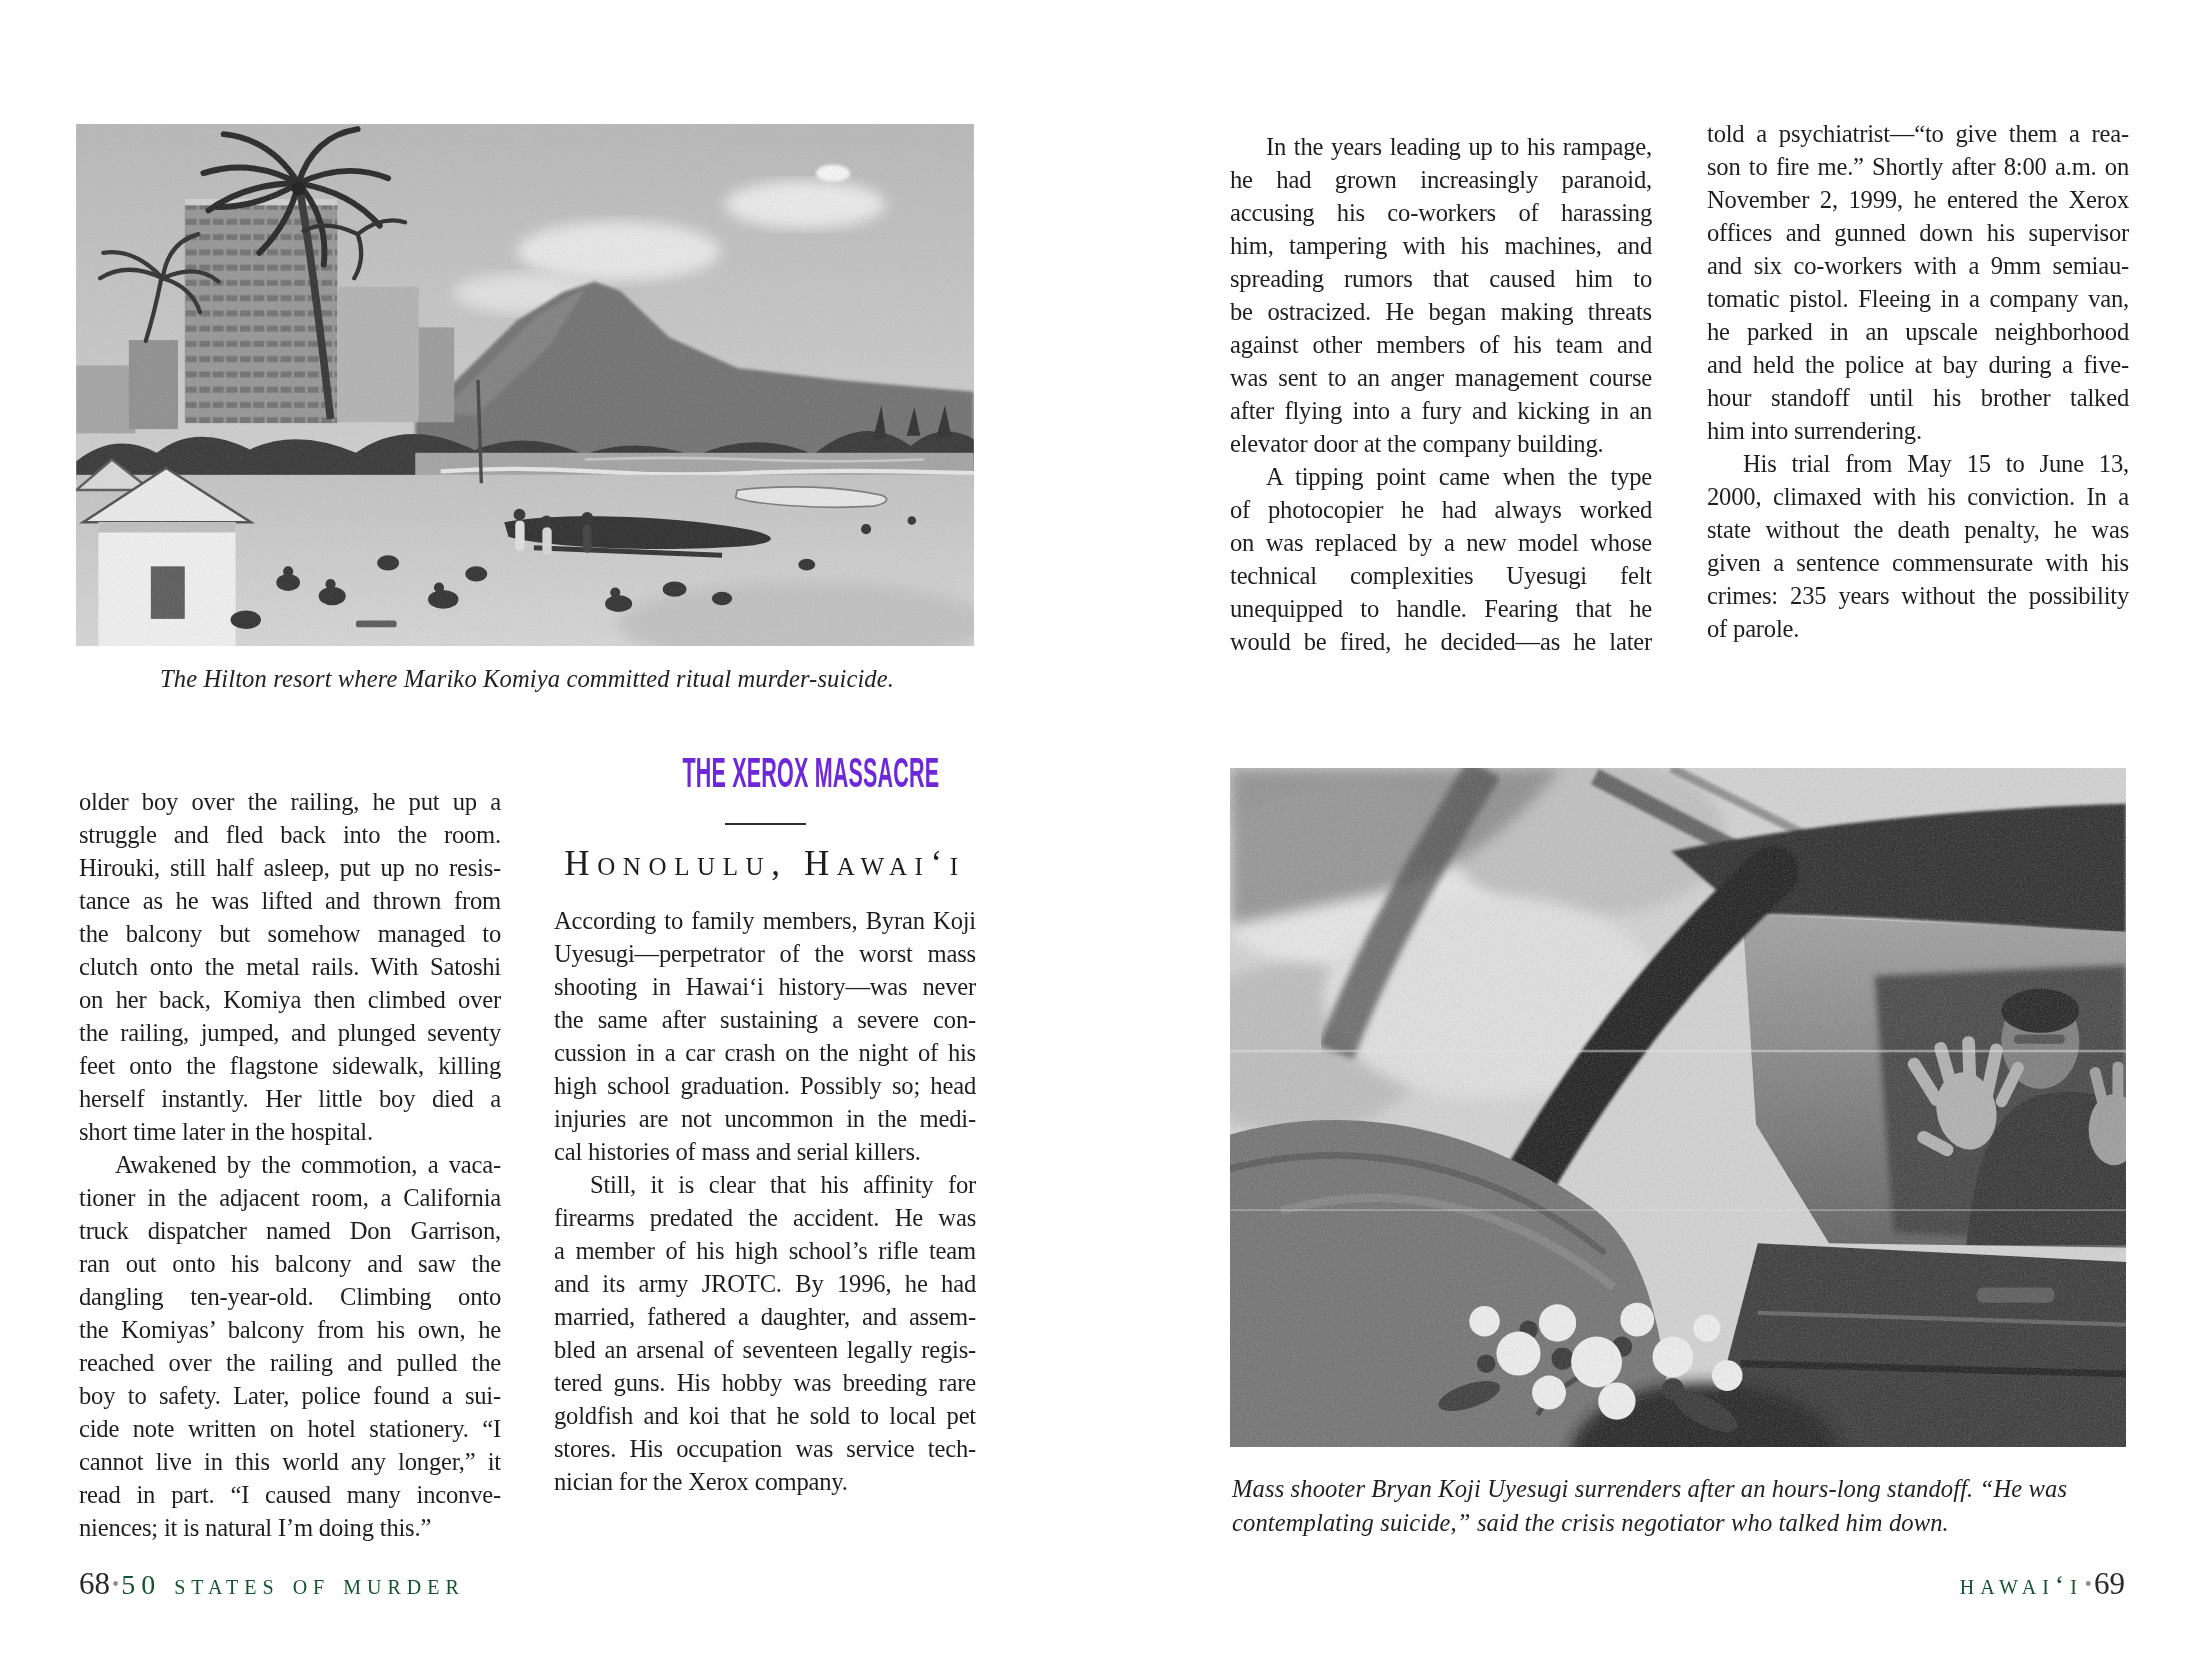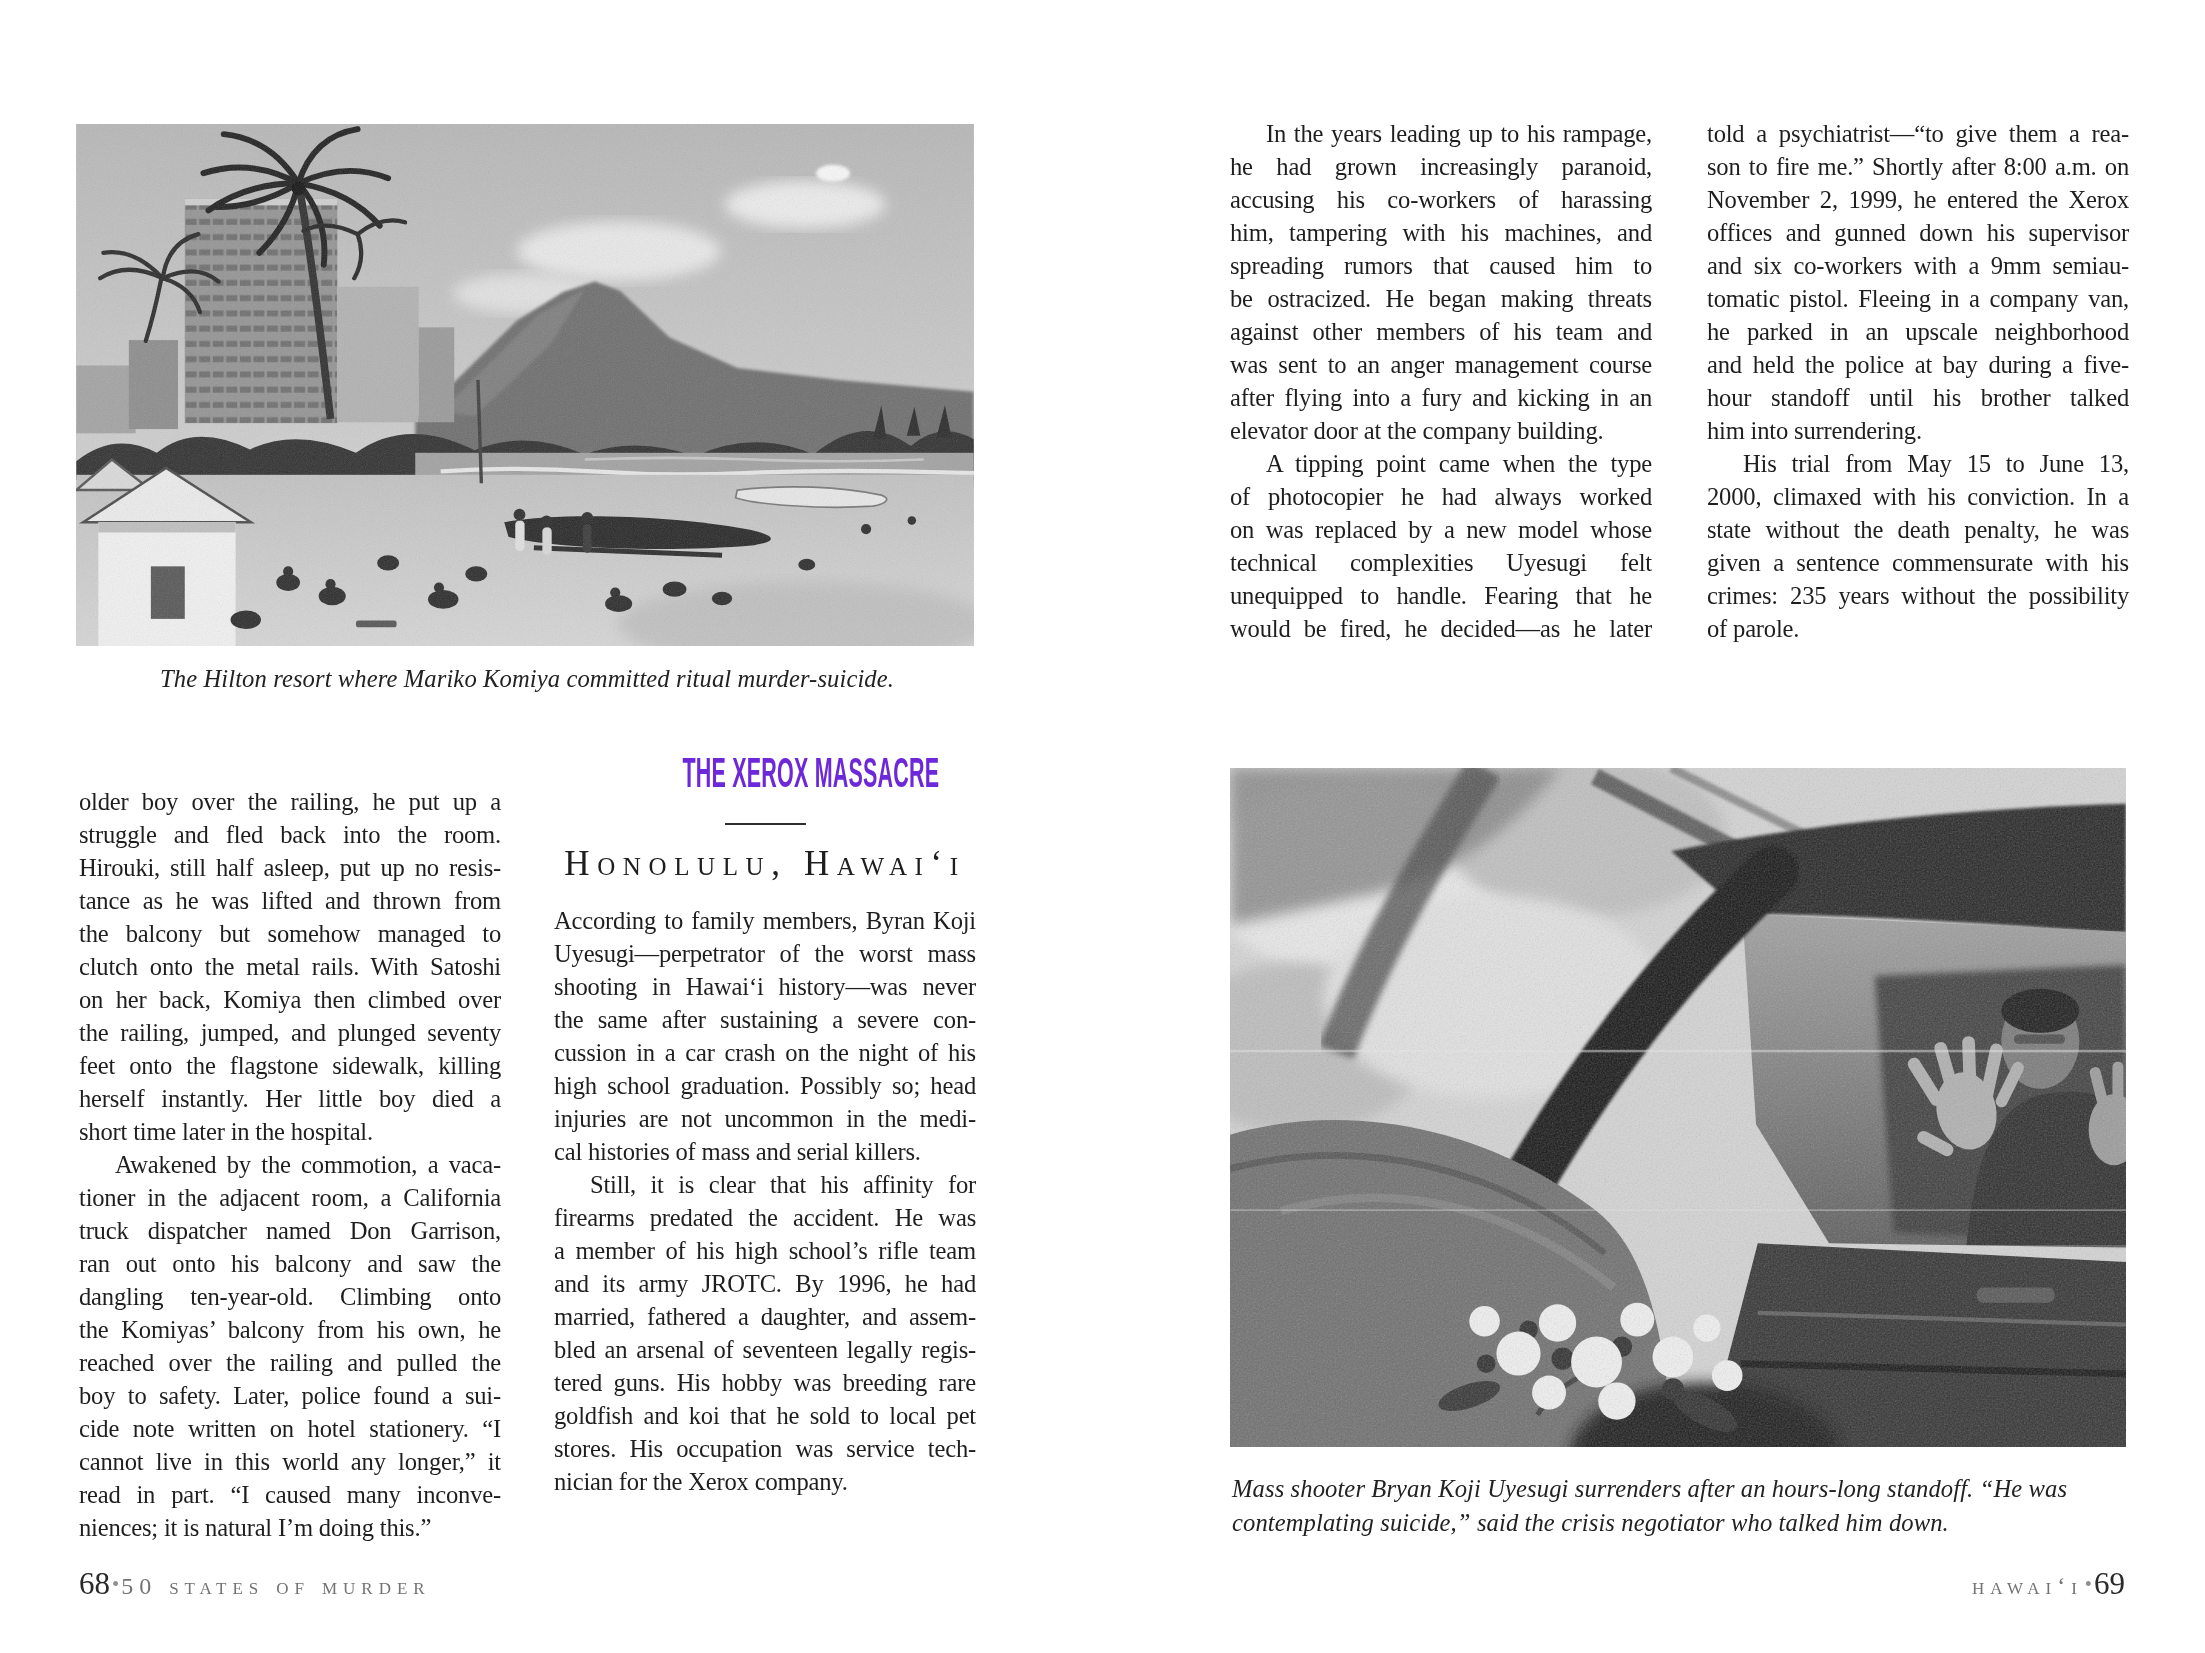--- a/index.html
+++ b/index.html
@@ -20,21 +20,21 @@
   }
   #caption-left{left:79px;top:662px;width:896px;text-align:center;}
   #caption-right{left:1232px;top:1472px;width:925px;}
   
   .col{
     position:absolute;width:422px;font-size:24.6px;line-height:33px;
     letter-spacing:-0.2px;color:#1e1e1e;
   }
   #col-1{left:79px;top:785px;}
   #col-2{left:554px;top:741px;}
-  #col-3{left:1230px;top:117px;}
+  #col-3{left:1230px;top:130px;}
   #col-4{left:1707px;top:117px;}
   .tline{text-align:justify;text-align-last:justify;white-space:normal;}
   .tline.endline{text-align-last:left;}
   .para.indent .tline:first-child{text-indent:36px;}
   
   .article-head{text-align:center;}
   .article-title{
     font-family:"Liberation Sans","DejaVu Sans",sans-serif;
     font-weight:bold;font-size:43px;line-height:63px;color:#6d28d9;
     white-space:nowrap;
@@ -44,21 +44,21 @@
   .article-loc,.article-date{
     font-variant:small-caps;letter-spacing:7.6px;font-size:35px;line-height:36px;color:#1e1e1e;
   }
   .article-body{margin-top:22px;}
   
   .footer{position:absolute;top:1566px;display:flex;align-items:baseline;gap:2px;}
   #footer-left{left:79px;}
   #footer-right{right:80px;}
   .pagenum{font-size:31px;color:#2a2a2a;}
   .footer-bullet{font-size:20.4px;position:relative;top:-3.4px;}
-  .footer-title{font-variant:small-caps;letter-spacing:6px;font-size:24px;color:#737373;}
+  .footer-title{font-variant:small-caps;letter-spacing:6px;font-size:28px;color:#14532d;}
 </style>
 </head>
 <body>
 
 <div class="photo" id="photo-left">
 <svg width="898" height="522" viewBox="0 0 1059 616" xmlns="http://www.w3.org/2000/svg">
   <defs>
     <linearGradient id="skyg" x1="0" y1="0" x2="0" y2="1">
       <stop offset="0" stop-color="#b7b7b7"></stop>
           <stop offset=".6" stop-color="#cdcdcd"></stop>

